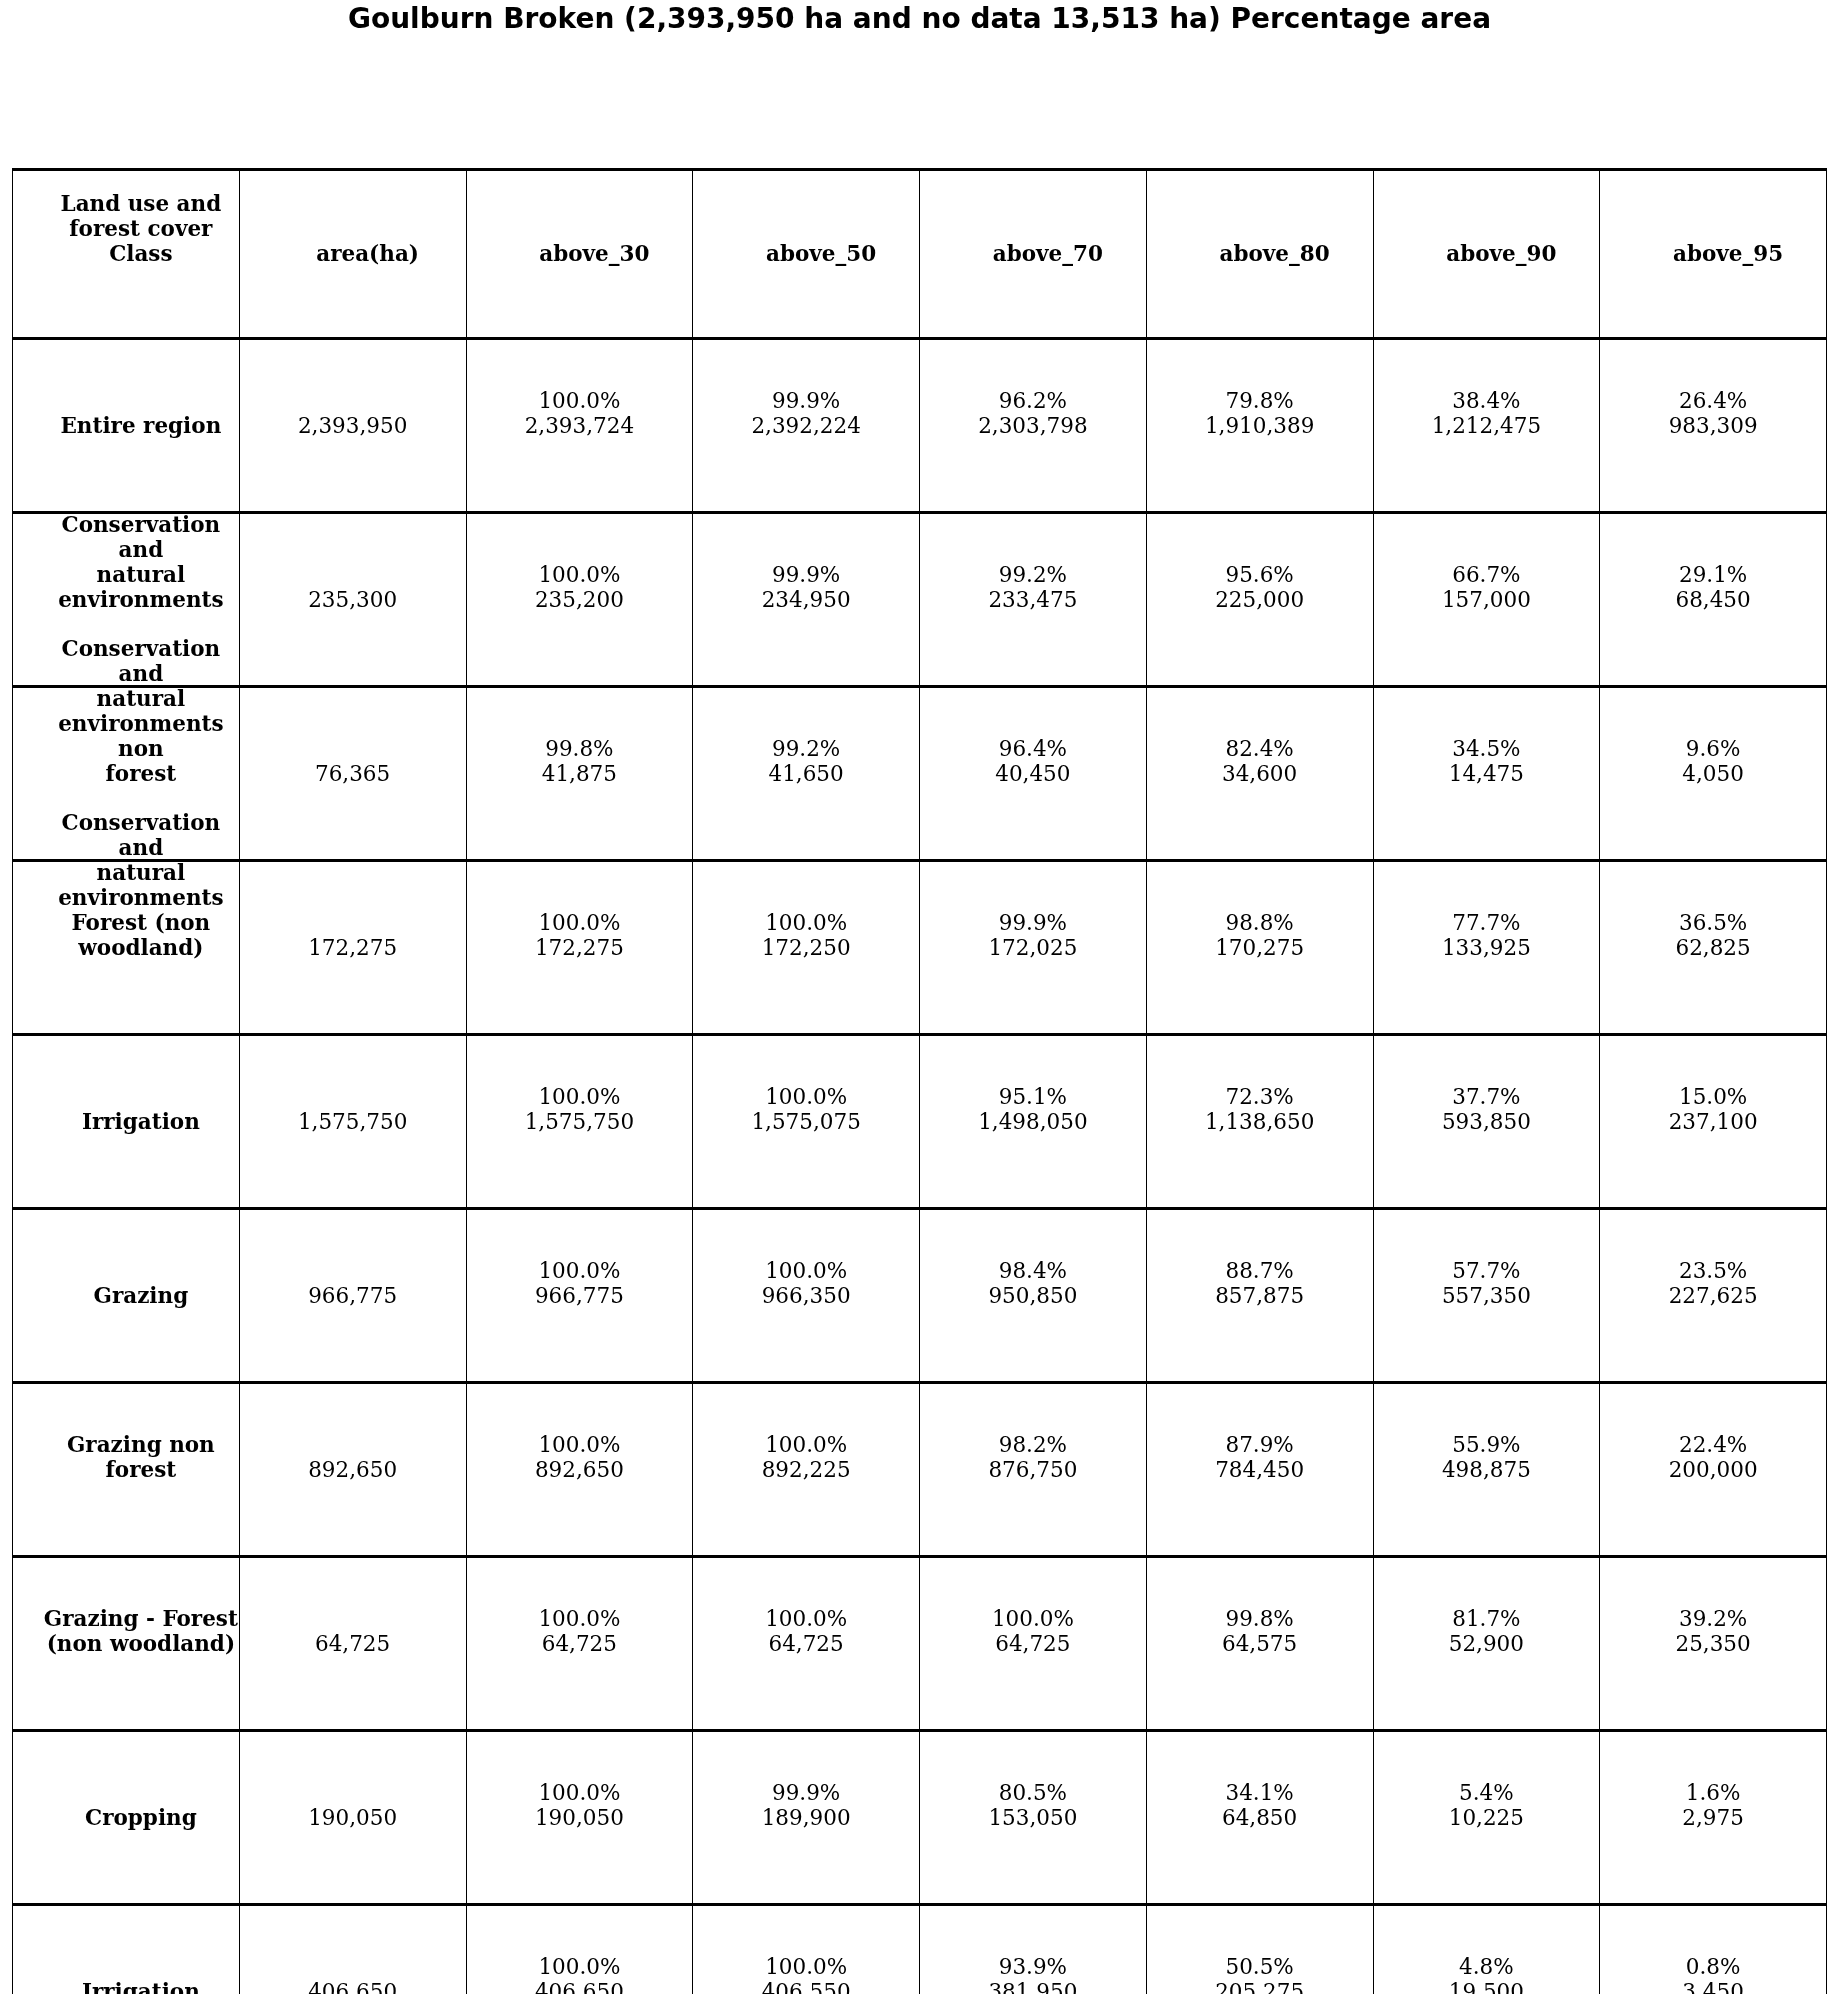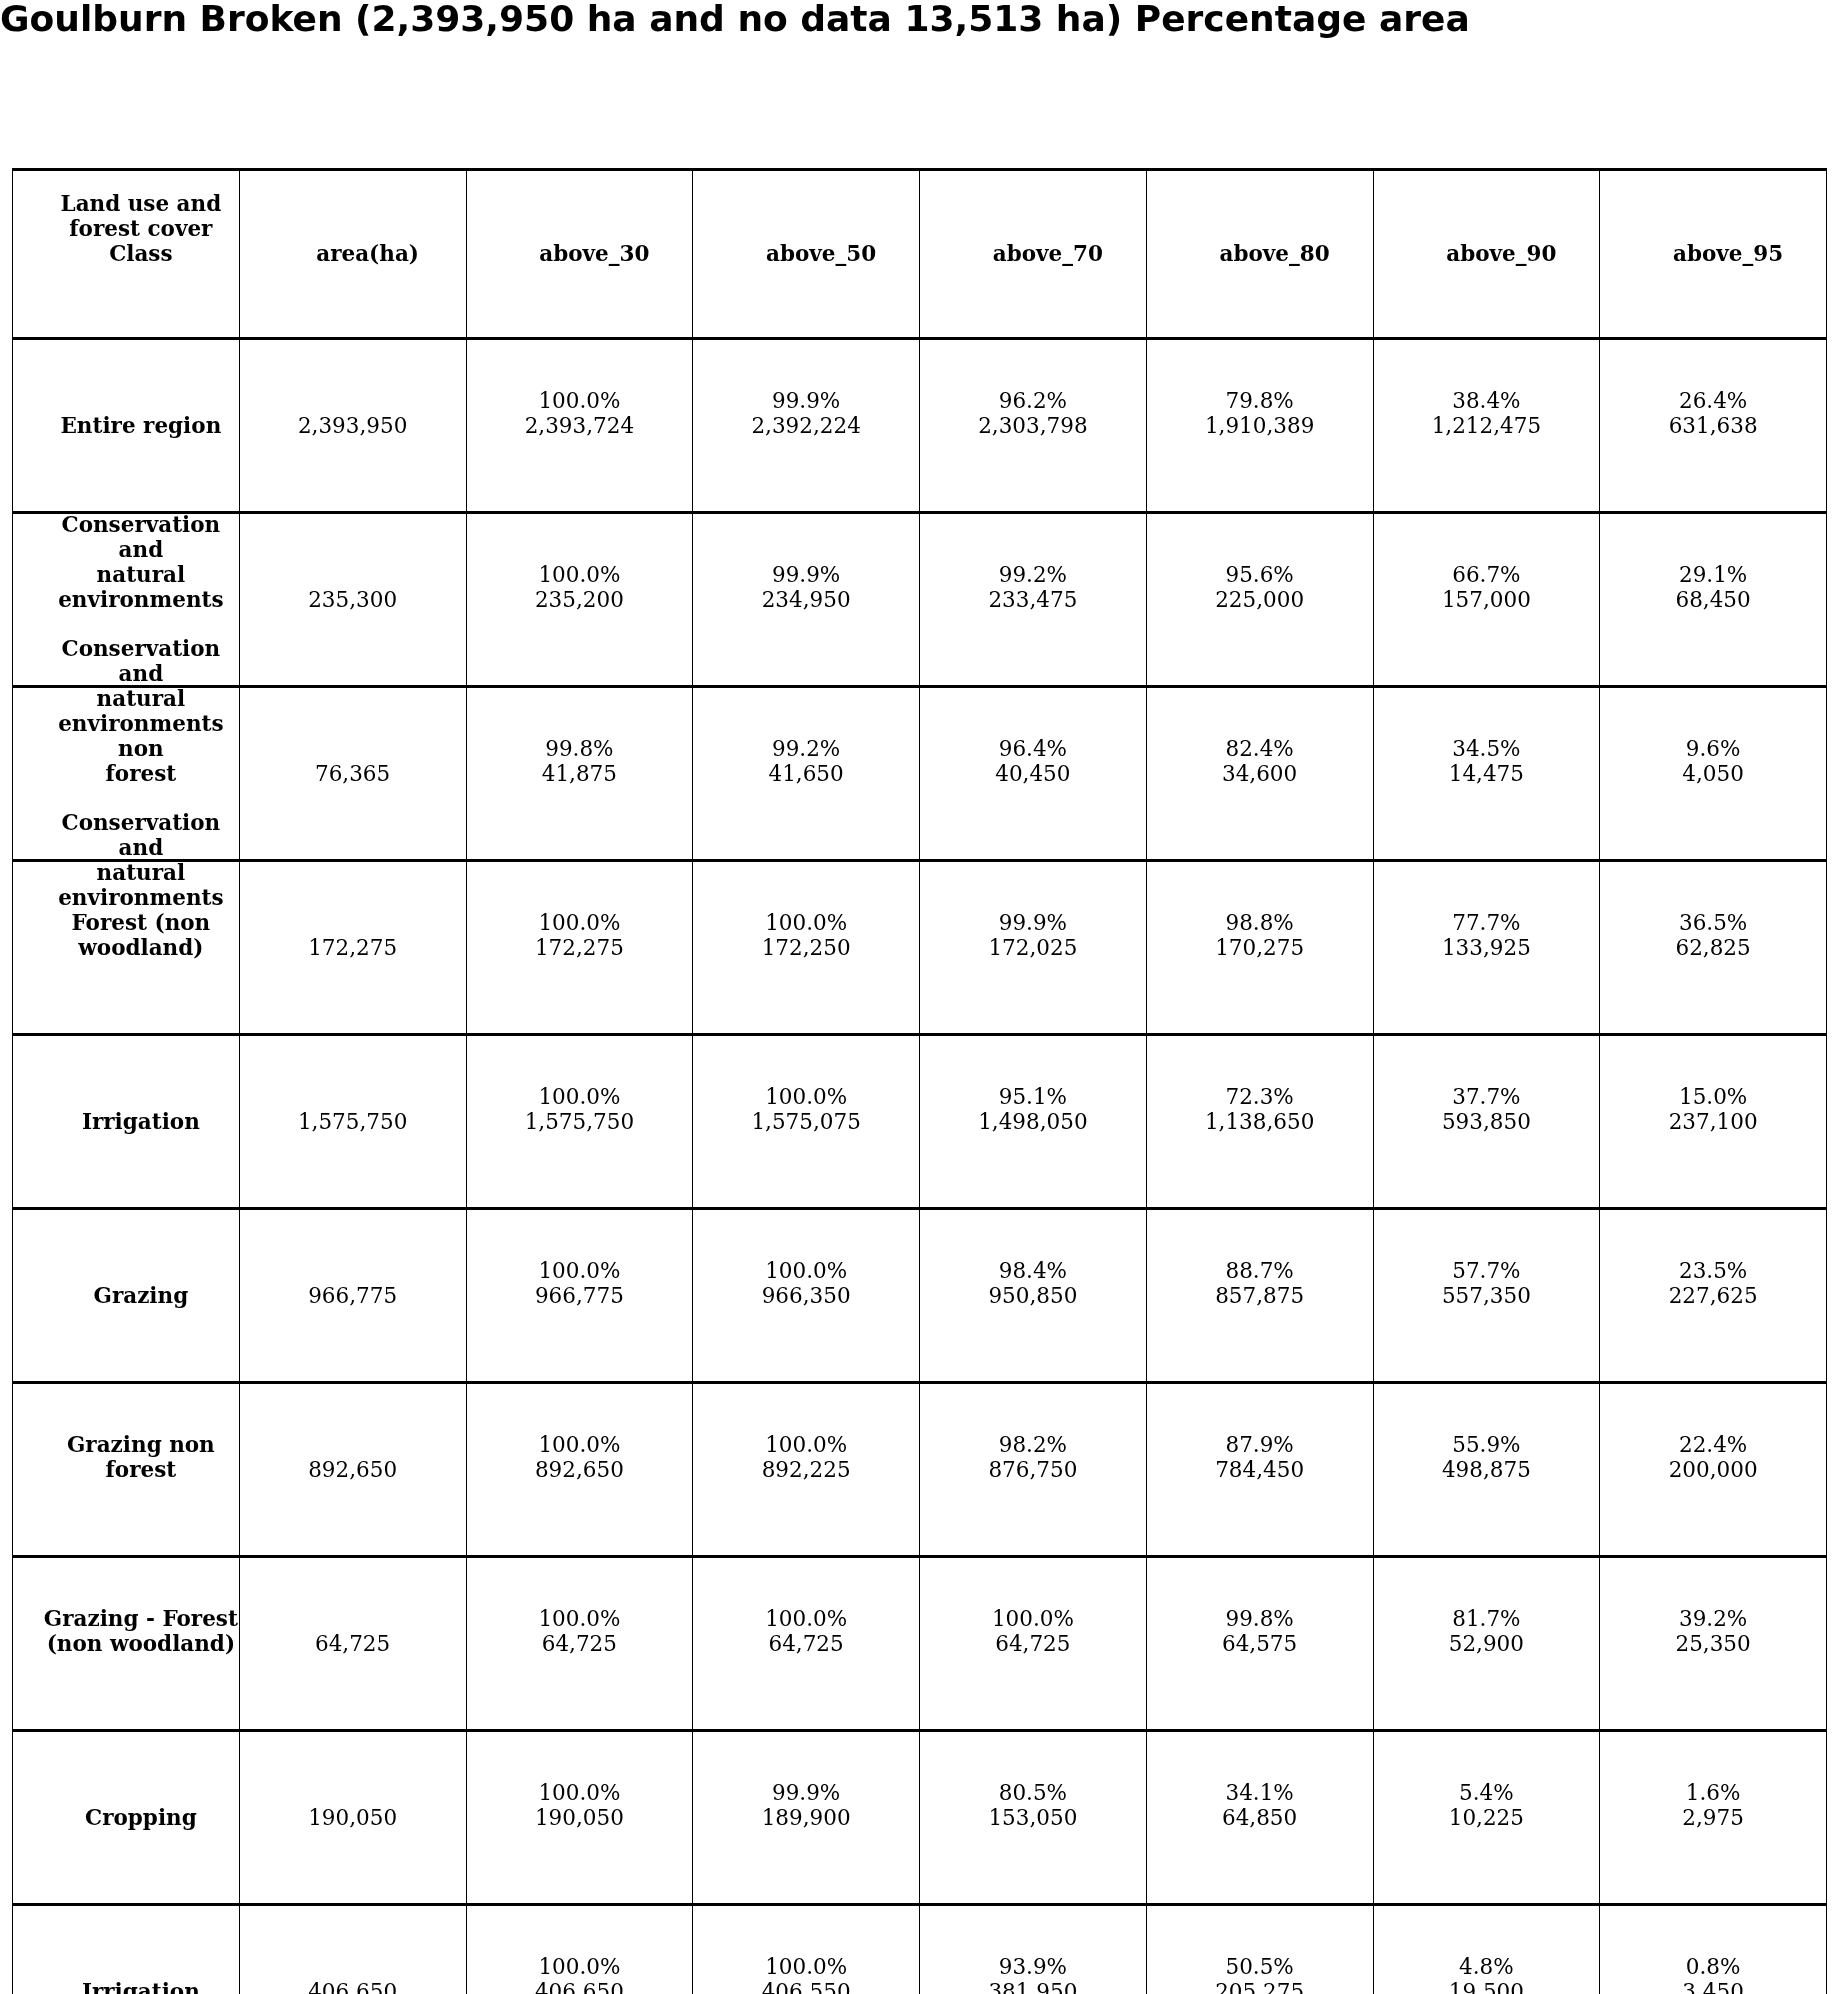--- a/index.html
+++ b/index.html
@@ -3,22 +3,22 @@
 <meta charset="utf-8">
 <style>
   html,body { margin:0; padding:0; }
   body {
     width:1839px; height:2548px; background:#ffffff; position:relative;
     font-family:"DejaVu Serif", serif; color:#000;
   }
   
   .title {
     position:absolute; top:0px; left:0; width:100%;
-    text-align:left; font-family:"DejaVu Sans", sans-serif;
-    font-weight:bold; font-size:36px; line-height:38px; color:#000;
+    text-align:center; font-family:"DejaVu Sans", sans-serif;
+    font-weight:bold; font-size:28px; line-height:38px; color:#000;
   }
   
   .table-wrap { position:absolute; left:12px; top:168px; width:1815px; }
   table.data { border-collapse:collapse; width:100%; table-layout:fixed; }
   table.data th, table.data td {
     border-left:1.6px solid #000; border-right:1.6px solid #000;
     border-top:3.6px solid #000; border-bottom:3.6px solid #000;
     padding:0; position:relative; background:#fff;
   }
   table.data thead th { height:166px; }
@@ -92,21 +92,21 @@
           <td>
             <div class="cell-content">79.8%
 1,910,389</div>
           </td>
           <td>
             <div class="cell-content">38.4%
 1,212,475</div>
           </td>
           <td>
             <div class="cell-content">26.4%
-631,638</div>
+983,309</div>
           </td>
         </tr>
         <tr>
           <td>
             <div class="cell-content bold">Conservation and
 natural
 environments</div>
           </td>
           <td>
             <div class="cell-content">235,300</div>

